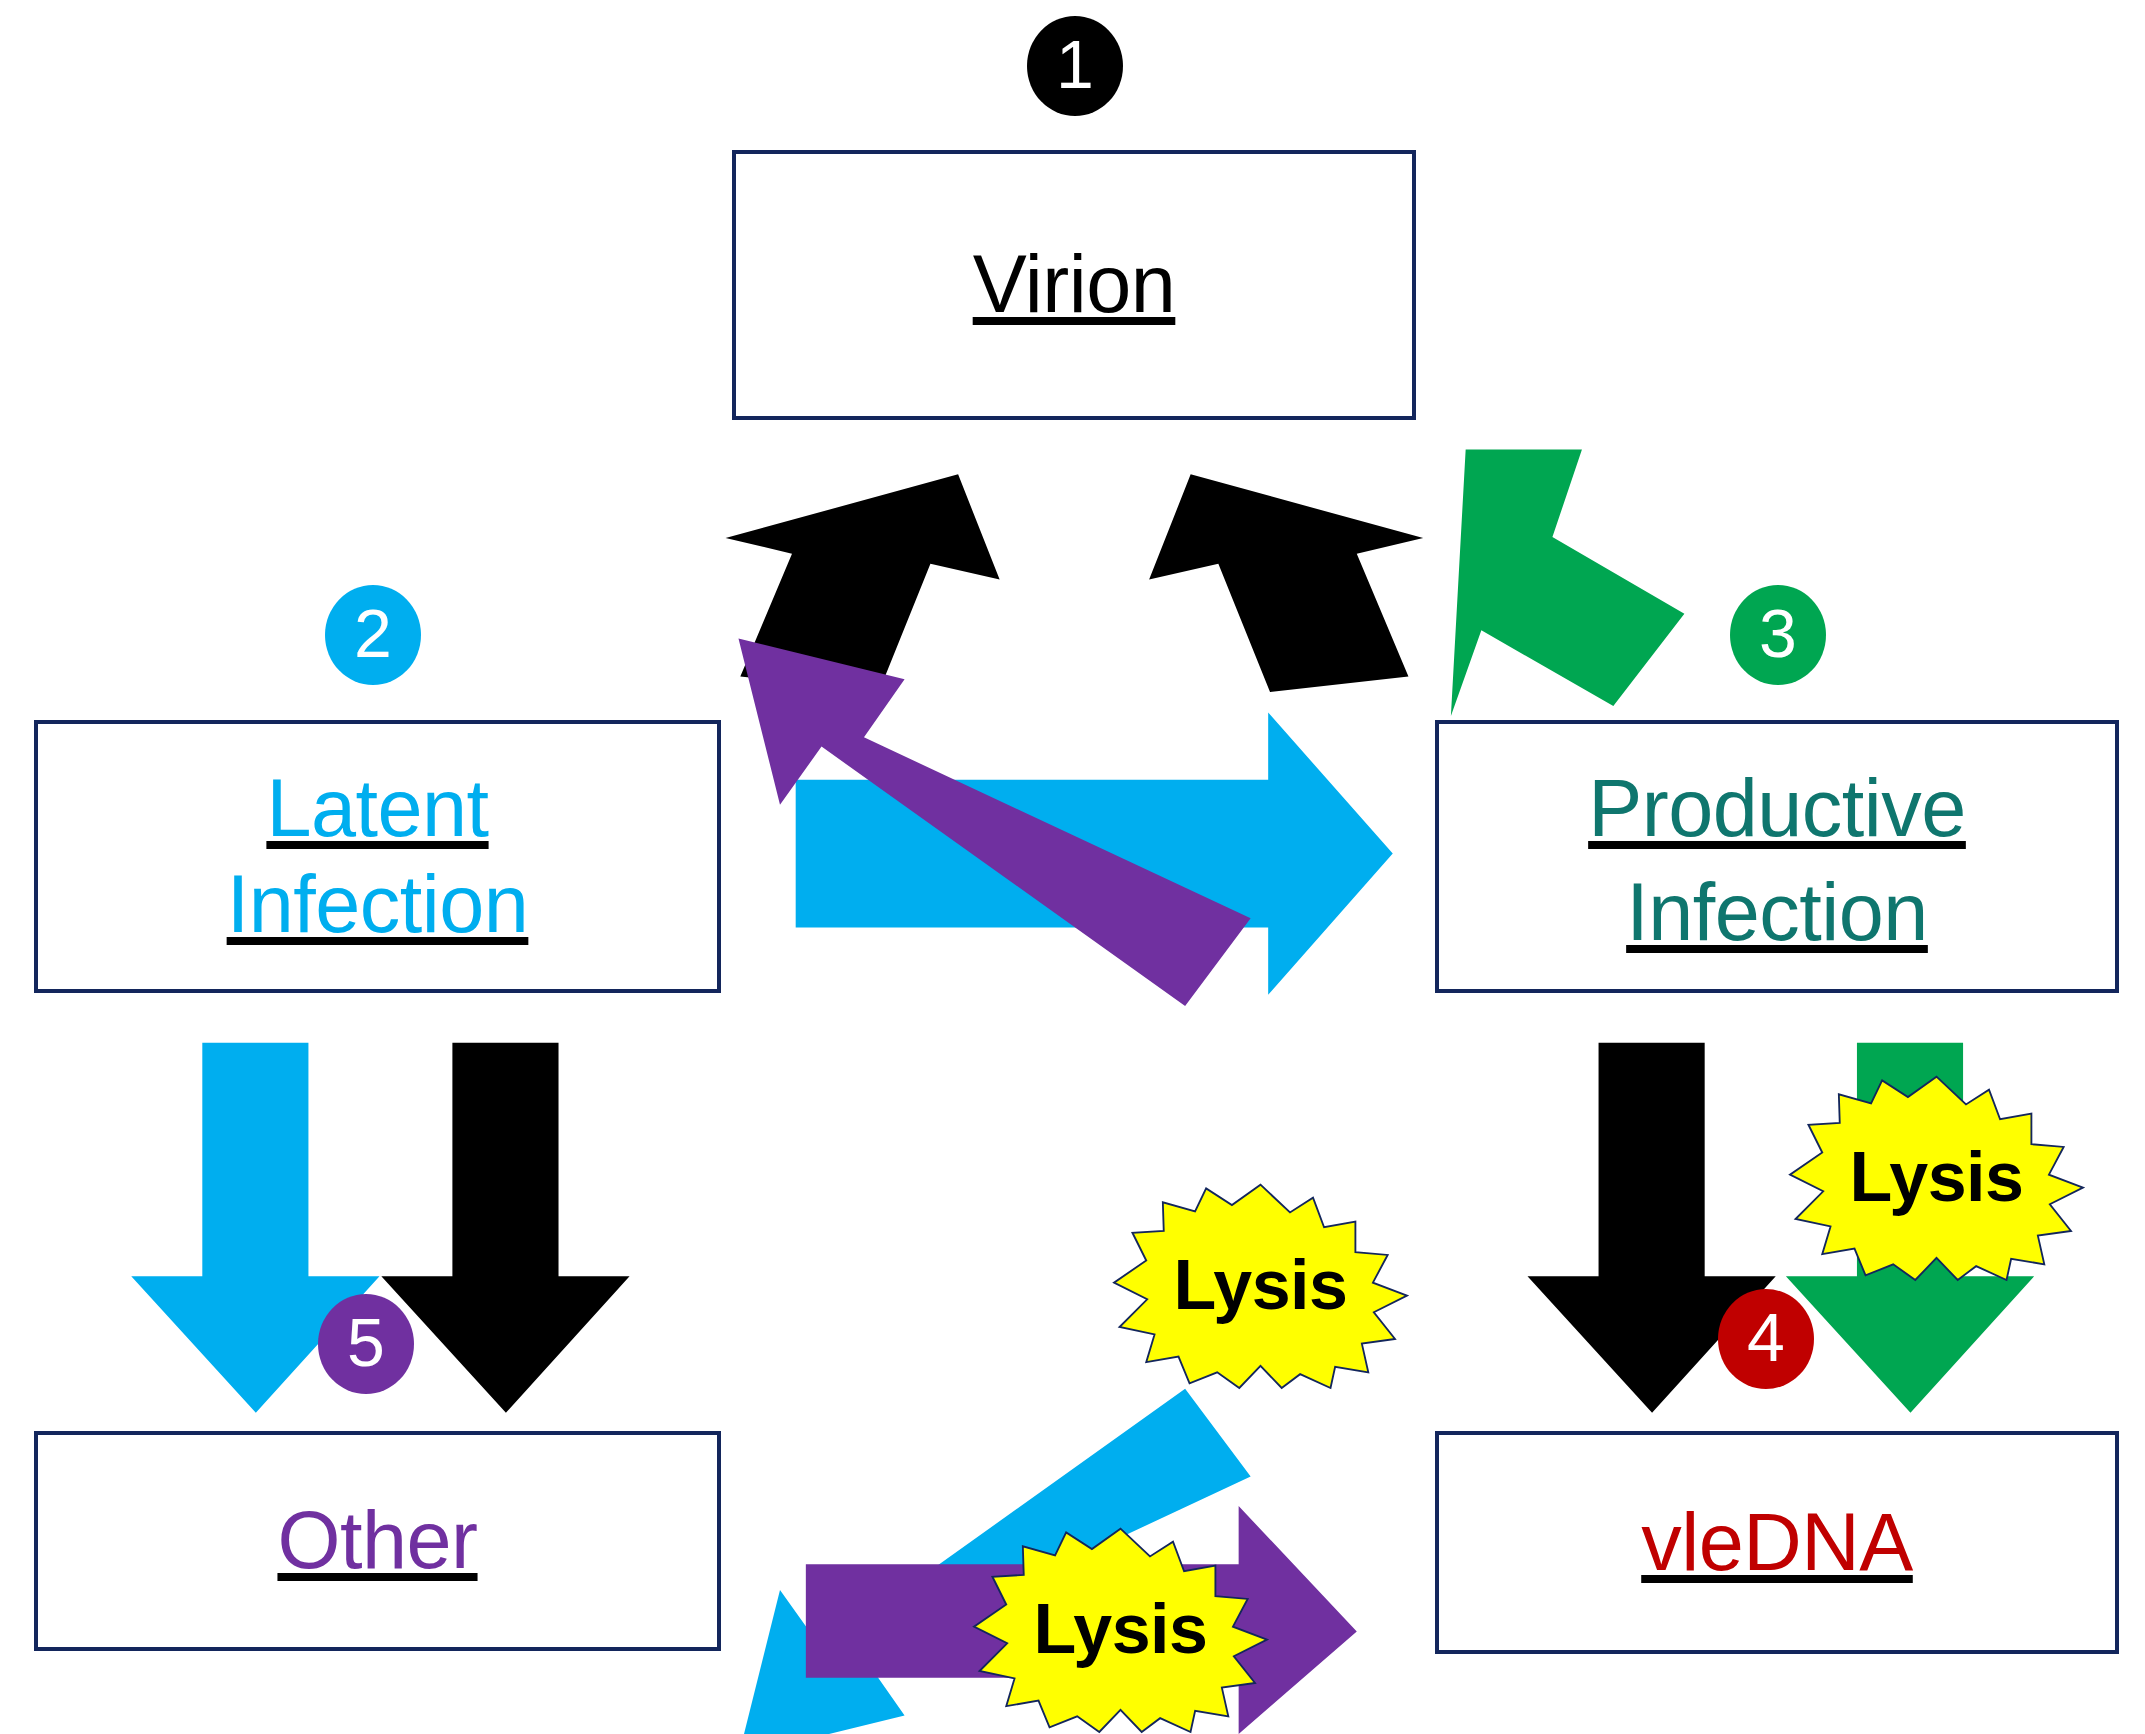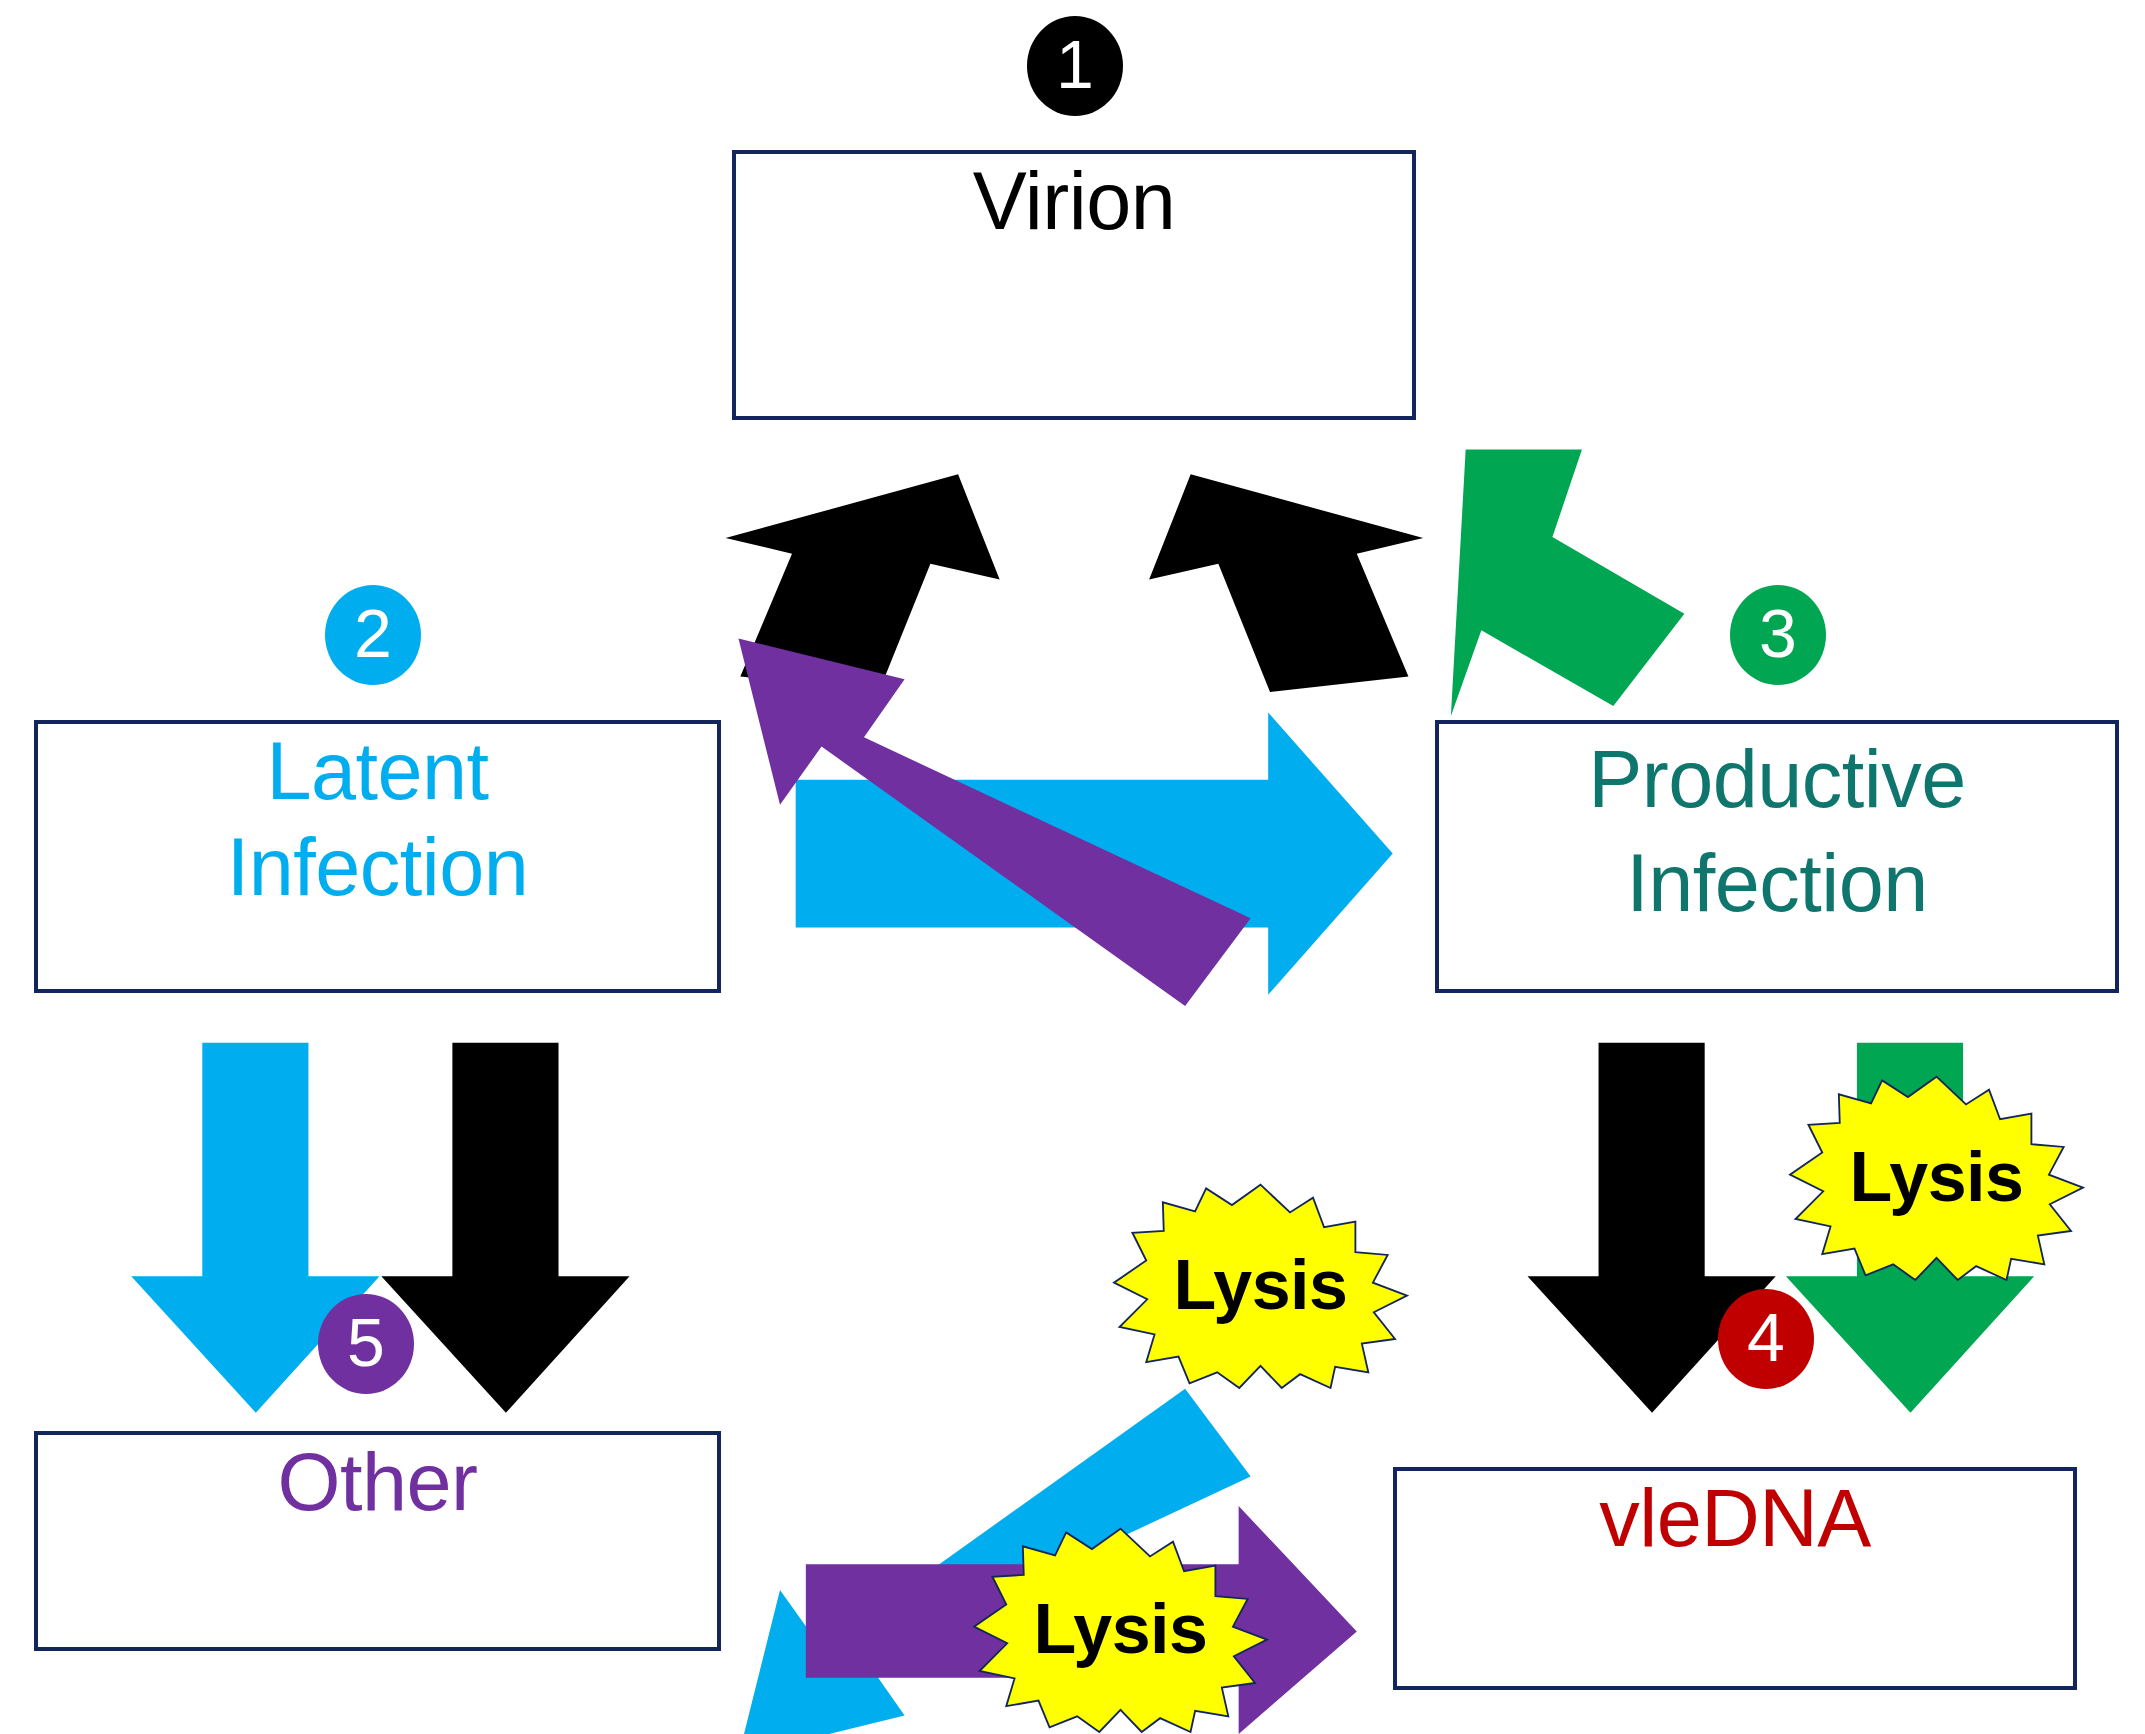--- a/index.html
+++ b/index.html
@@ -23,34 +23,36 @@
   }
   
   .node{
     position:absolute;
     box-sizing:border-box;
     background:#ffffff;
     border:4.6px solid #13265C;
     display:flex;
     flex-direction:column;
     align-items:center;
+    justify-content:center;
     z-index:3;
+    text-decoration:underline;
   }
   .node .label-line{
     font-size:81px;
     line-height:1.18;
     font-weight:400;
     white-space:nowrap;
     letter-spacing:-0.5px;
   }
   #node-virion{ left:732px; top:150px; width:684px; height:270px; }
   #node-latent{ left:34px;  top:720px; width:687px; height:273px; }
   #node-productive{ left:1435px; top:720px; width:684px; height:273px; }
   #node-other{ left:34px;  top:1431px; width:687px; height:220px; }
-  #node-vledna{ left:1393px; top:1431px; width:684px; height:223px;margin-top:36px; }
+  #node-vledna{ left:1435px; top:1431px; width:684px; height:223px; }
 
   .c-black{ color:#000000; }
   .c-cyan{ color:#00AEEF; }
   .c-green{ color:#0f766e;margin-top:8px; }
   .c-purple{ color:#7030A0; }
   .c-red{ color:#C00000; }
 
   
   .badge{
     position:absolute;

